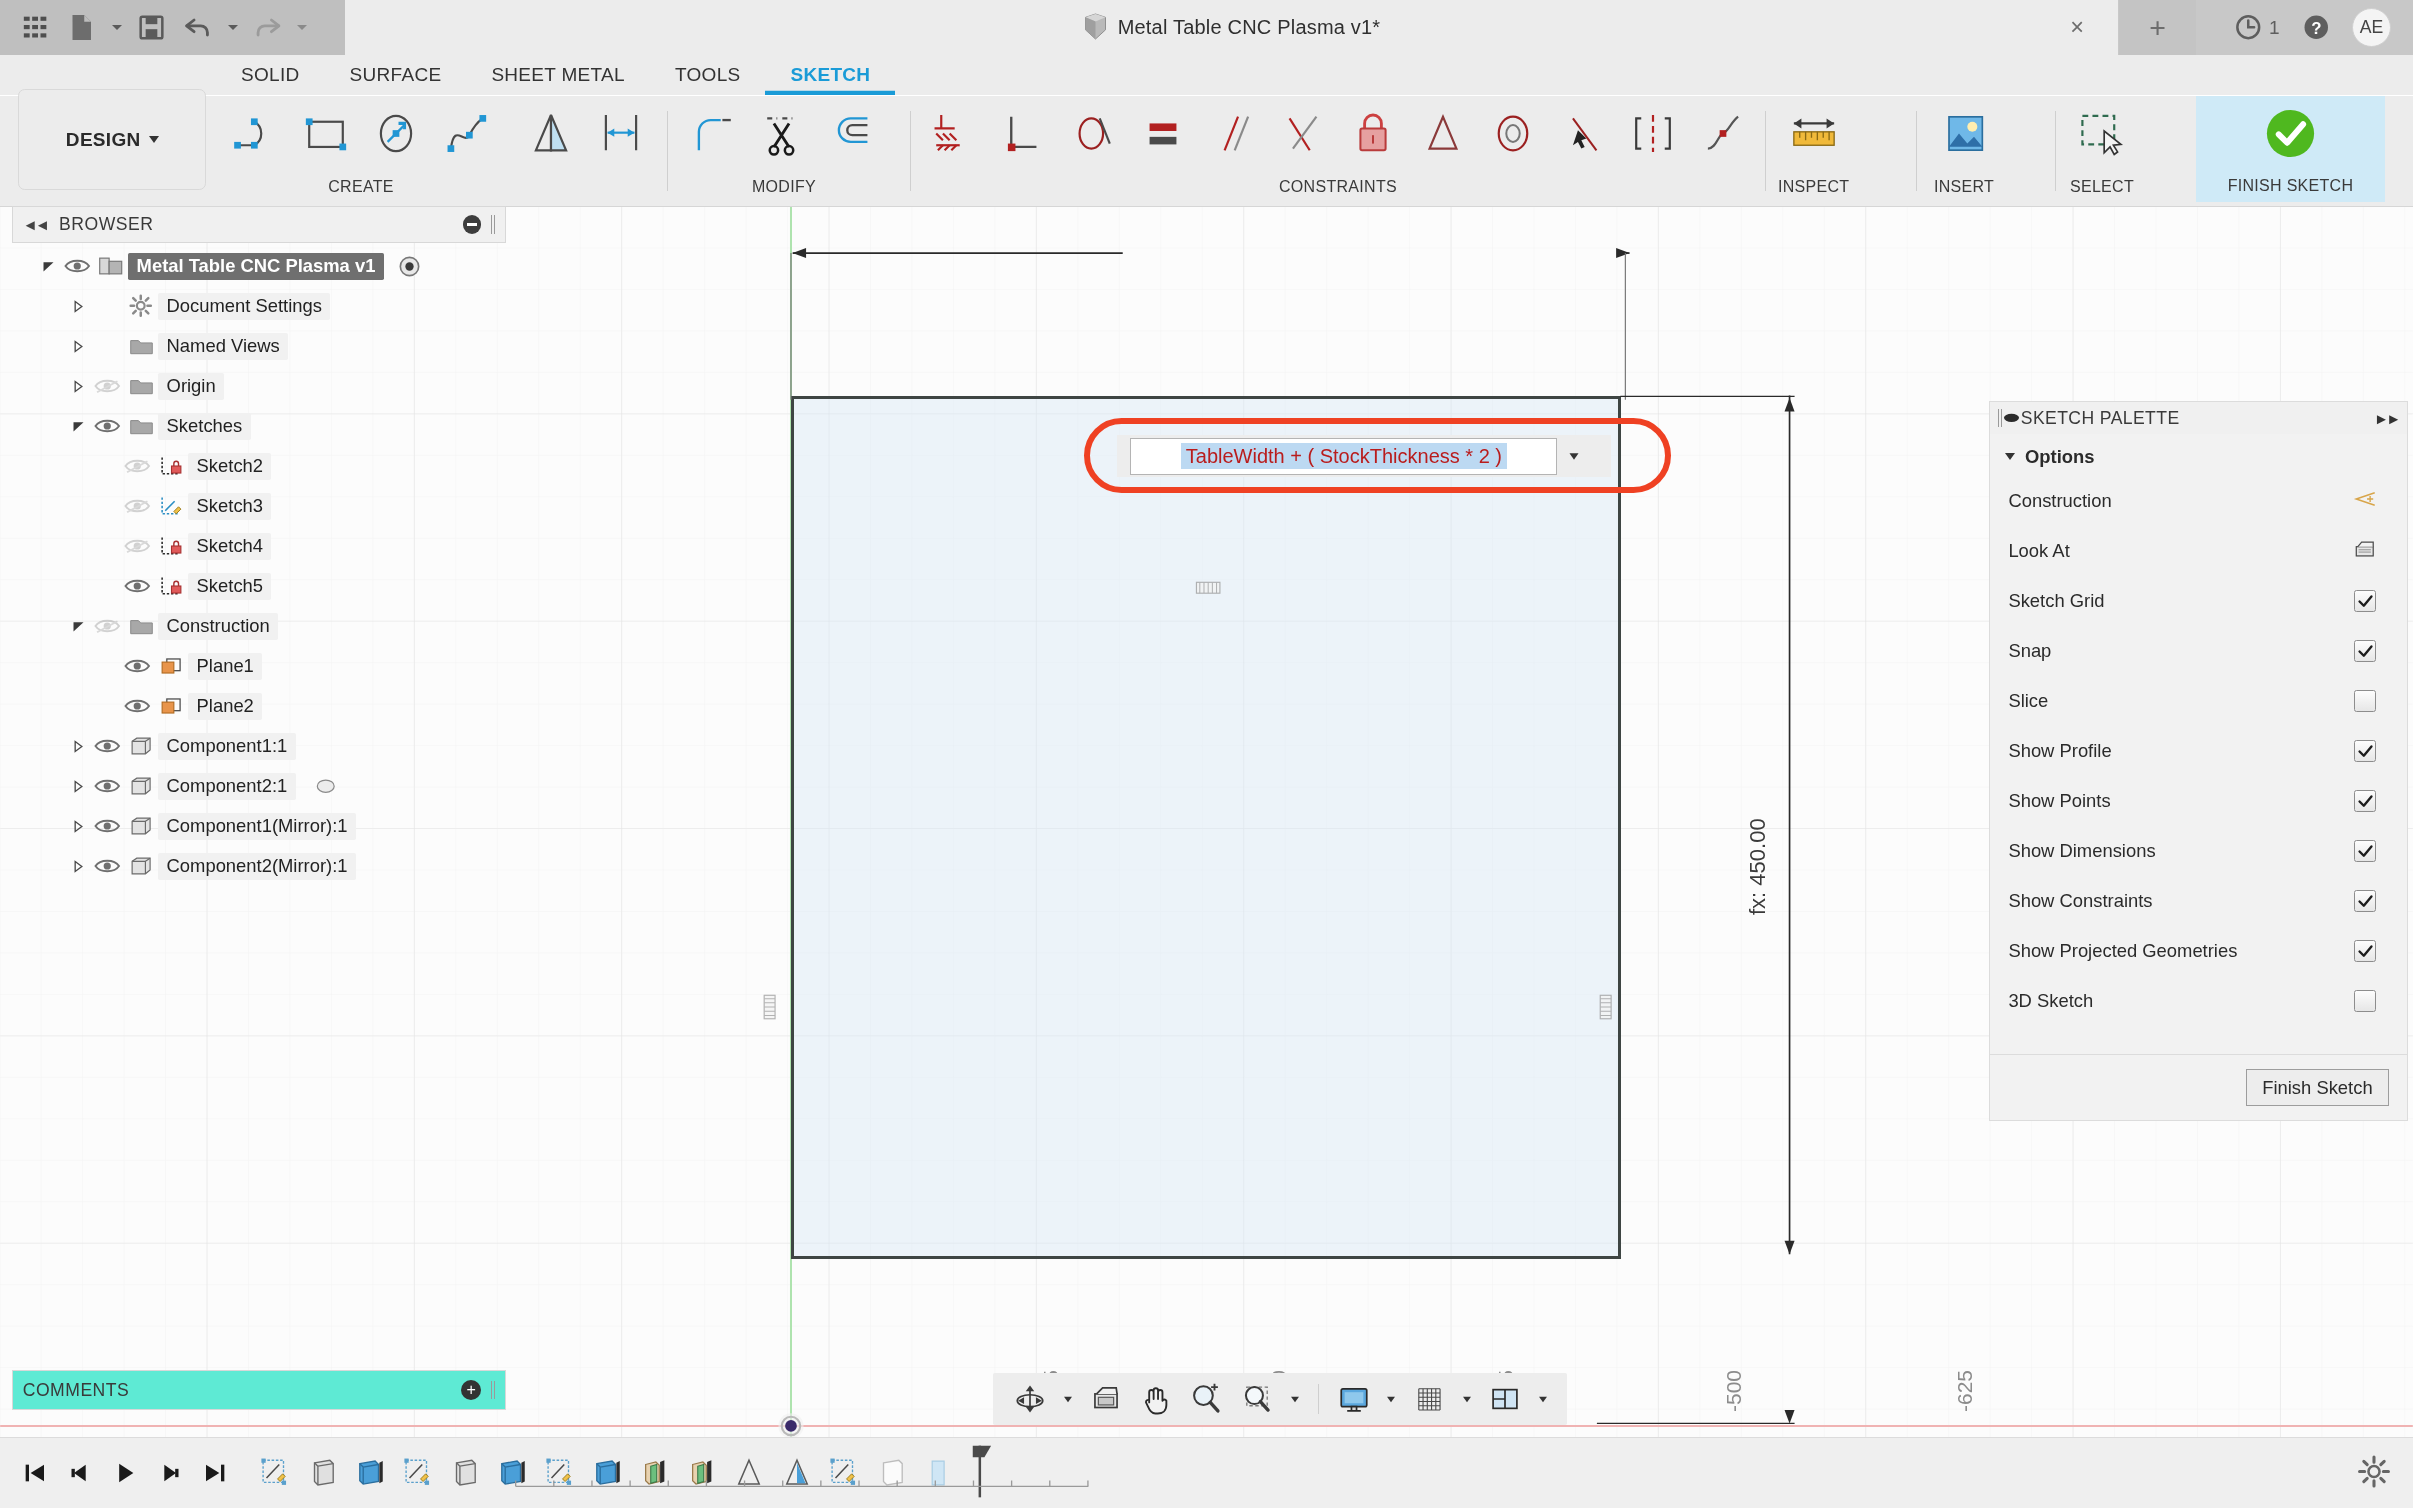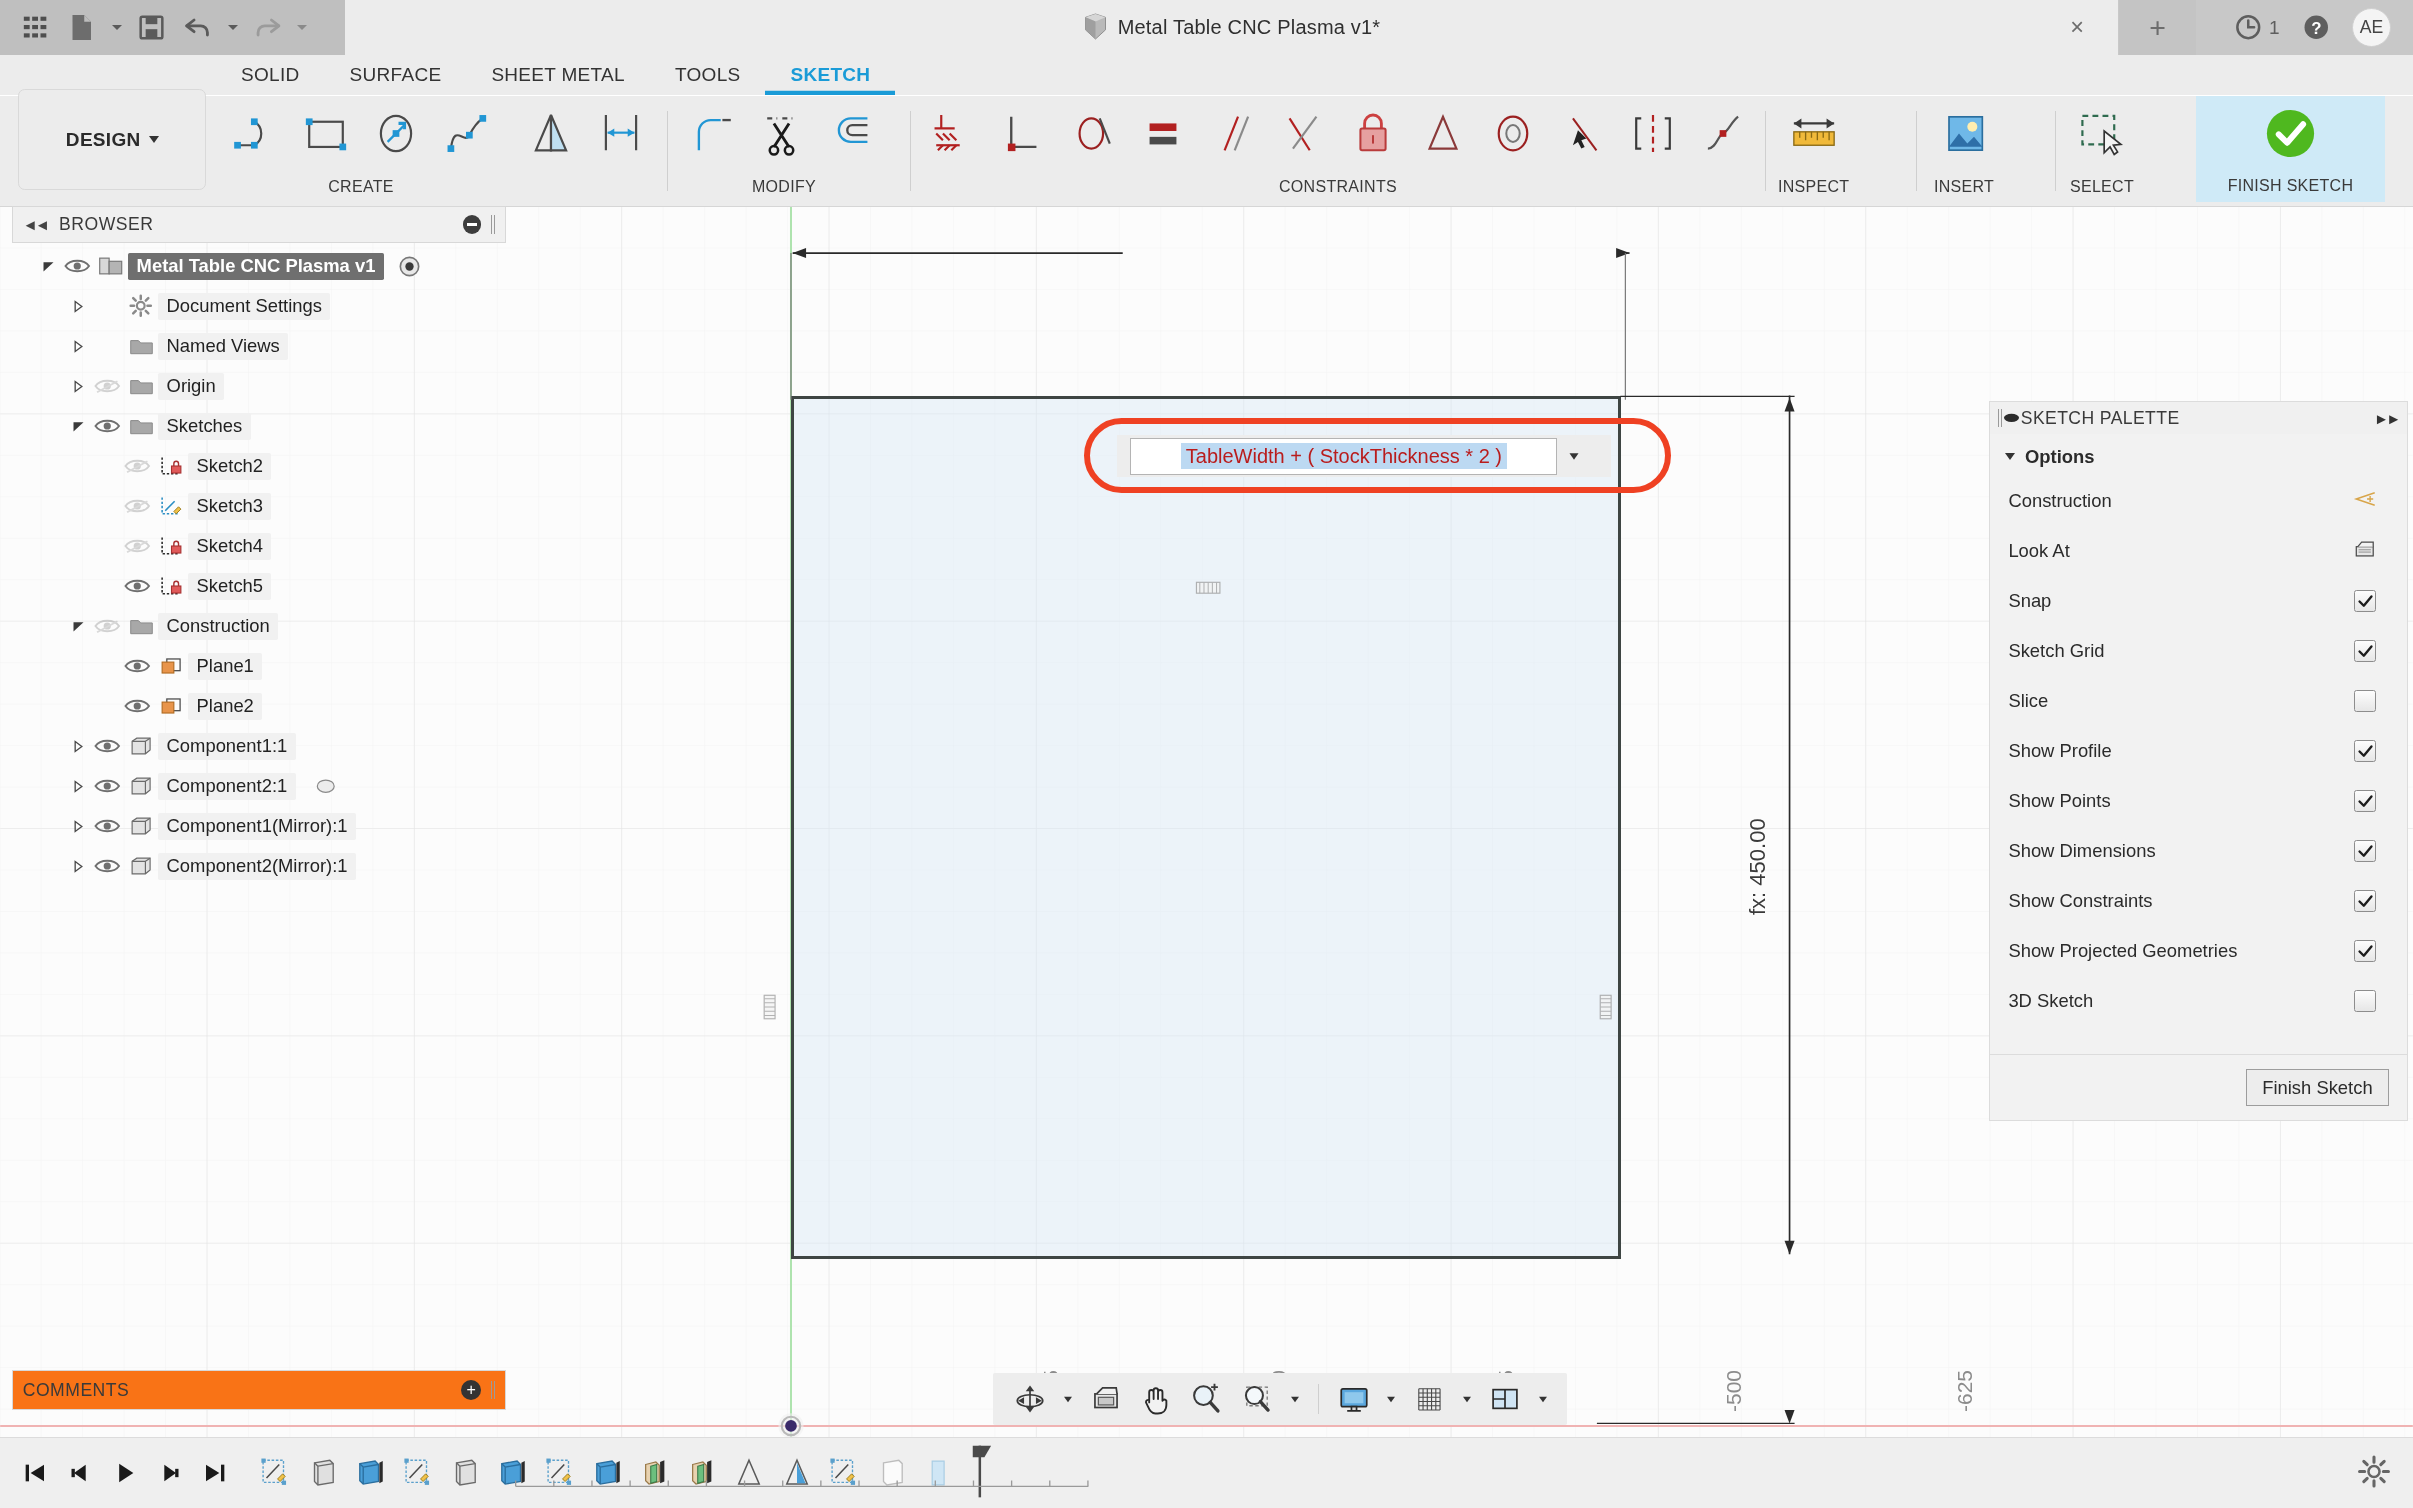--- a/index.html
+++ b/index.html
@@ -156,21 +156,21 @@
 
   
   .viewcube { position:absolute; left:2250px; top:245px; width:94px; height:94px;
     border:1.7px solid #b0b0b0; background:rgba(238,242,245,.55);
     display:flex;align-items:center;justify-content:center; font-size:18.4px; color:#5c6670; }
   .axlbl { position:absolute; font-size:22px; font-weight:bold; }
 
   
   .comments {
     position:absolute; left:11.7px; top:1370px; width:494px; height:40px;
-    background:#f97316; border:0.8px solid #d8d8d8; display:flex; align-items:center; padding:0 10px;
+    background:#5eead4; border:0.8px solid #d8d8d8; display:flex; align-items:center; padding:0 10px;
     font-size:17.6px; color:#3a3a3a; letter-spacing:0.5px;
   }
   .plus-circle{width:20px;height:20px;border-radius:50%;background:#333;color:#fff;font-size:16px;
     display:flex;align-items:center;justify-content:center;line-height:1;}
 
   .navbar {
     position:absolute; left:993px; top:1373px; height:52px; background:#ededed;
     display:flex; align-items:center; padding:0 13.4px; gap:3.4px; border-radius:1.7px;
   }
   .navbtn { width:47px;height:47px; display:flex;align-items:center;justify-content:center; cursor:default;}
@@ -1010,31 +1010,31 @@
           <span>Look At</span>
           <span class="val">
             <span><svg width="23.5" height="20" viewBox="0 0 30 26">
                 <rect x="4" y="10" width="22" height="12" fill="#e6e6e6" stroke="#4a4a4a" stroke-width="1.6"></rect>
                 <path d="M6 10 L11 4 H26 L26 10" fill="#f2f2f2" stroke="#4a4a4a" stroke-width="1.6"></path>
                 <path d="M7 14 H23 M7 17 H23" stroke="#8a8a8a" stroke-width="1.2"></path>
               </svg></span>
           </span>
         </div>
         <div class="sp-row">
-          <span>Snap</span>
+          <span>Sketch Grid</span>
           <span class="val">
             <span class="cbx">
               <svg width="17" height="17" viewBox="0 0 20 20">
                 <path d="M3 10 L8 15 L17 4" fill="none" stroke="#1c1c1c" stroke-width="2.8" stroke-linecap="round" stroke-linejoin="round"></path>
               </svg>
             </span>
           </span>
         </div>
         <div class="sp-row">
-          <span>Sketch Grid</span>
+          <span>Snap</span>
           <span class="val">
             <span class="cbx">
               <svg width="17" height="17" viewBox="0 0 20 20">
                 <path d="M3 10 L8 15 L17 4" fill="none" stroke="#1c1c1c" stroke-width="2.8" stroke-linecap="round" stroke-linejoin="round"></path>
               </svg>
             </span>
           </span>
         </div>
         <div class="sp-row">
           <span>Slice</span>

